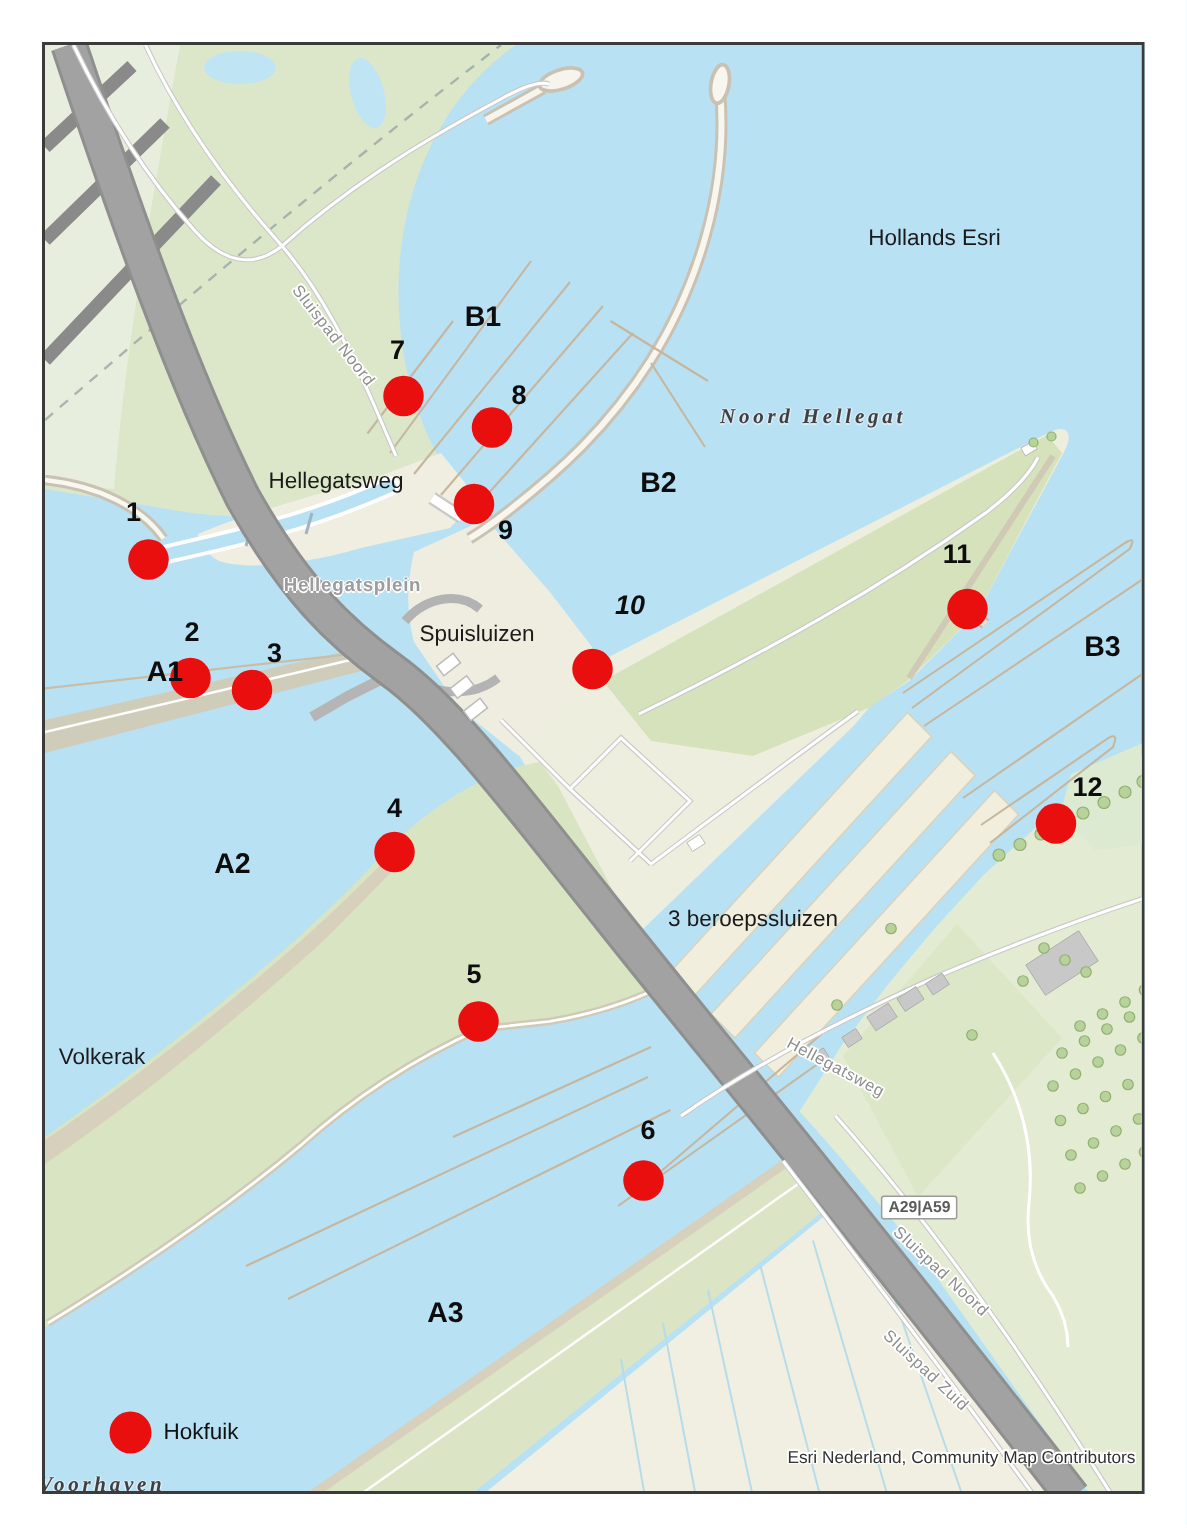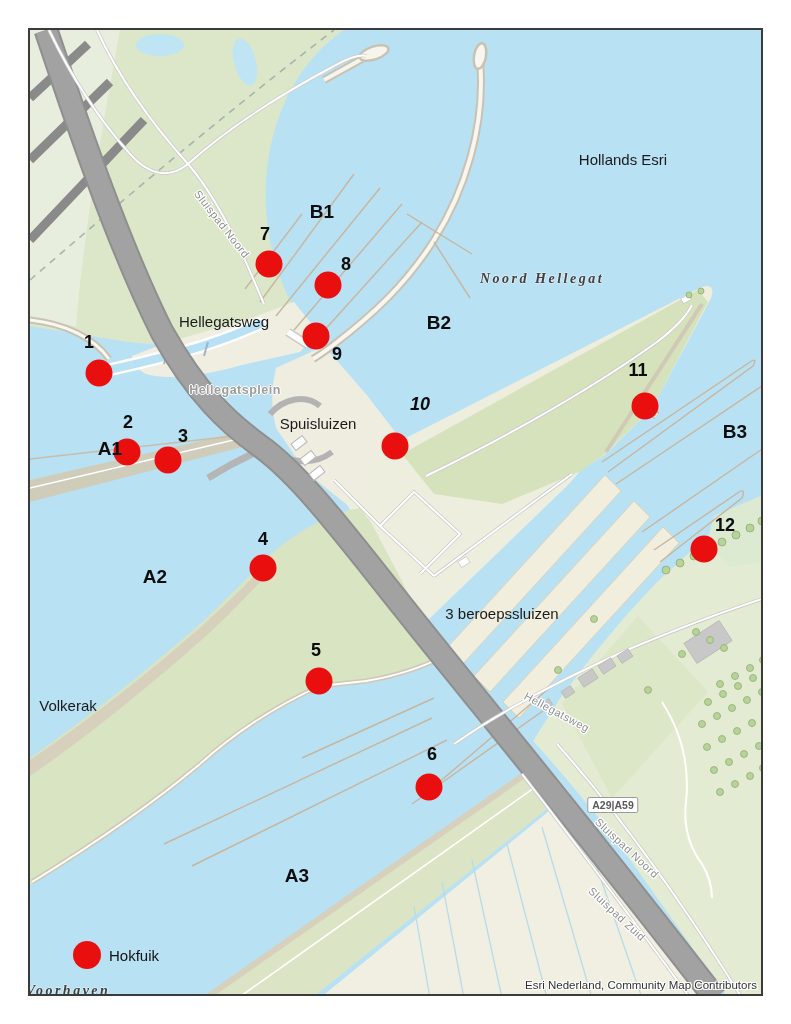--- a/index.html
+++ b/index.html
@@ -18,21 +18,21 @@
          text-shadow:1px 0 0 #fff,-1px 0 0 #fff,0 1px 0 #fff,0 -1px 0 #fff;}
   .waterlbl{font-family:"Liberation Serif",serif;font-style:italic;font-weight:600;
             font-size:14px;color:#404040;letter-spacing:2.5px;
             text-shadow:1px 0 0 #d9edf7,-1px 0 0 #d9edf7,0 1px 0 #d9edf7,0 -1px 0 #d9edf7;}
   .roadlbl{font-size:11px;color:#8e8e8e;letter-spacing:.5px;
            text-shadow:1px 0 0 #fff,-1px 0 0 #fff,0 1px 0 #fff,0 -1px 0 #fff,
                        1px 1px 0 #fff,-1px -1px 0 #fff,1px -1px 0 #fff,-1px 1px 0 #fff;}
   .shield{font-size:10.5px;font-weight:bold;color:#5a5a5a;background:#ffffff;
           border:1.5px solid #9b9b9b;border-radius:2px;padding:0 4px;line-height:14px;}
   .legend-label{font-size:15px;color:#111111;}
-  .attribution{position:absolute;right:4px;bottom:3px;font-size:11.5px;color:#323232;
+  .attribution{position:absolute;right:4px;bottom:16px;font-size:11.5px;color:#323232;
                text-shadow:1px 0 0 #fff,-1px 0 0 #fff,0 1px 0 #fff,0 -1px 0 #fff,
                            1px 1px 0 #fff,-1px -1px 0 #fff,1px -1px 0 #fff,-1px 1px 0 #fff;padding-left:20px;}
 </style>
 </head>
 <body>
 
 <div class="canvas">
   <div class="map-frame">
 
     <svg class="geo" width="791" height="1024" viewBox="0 0 791 1024">

